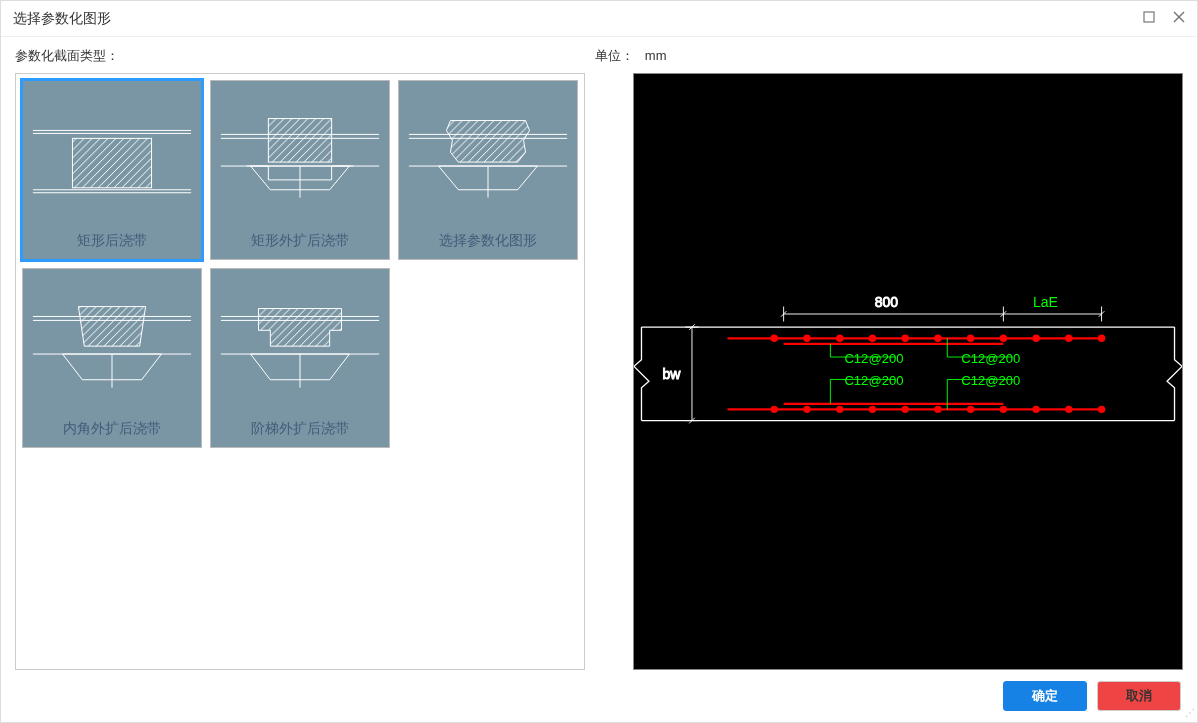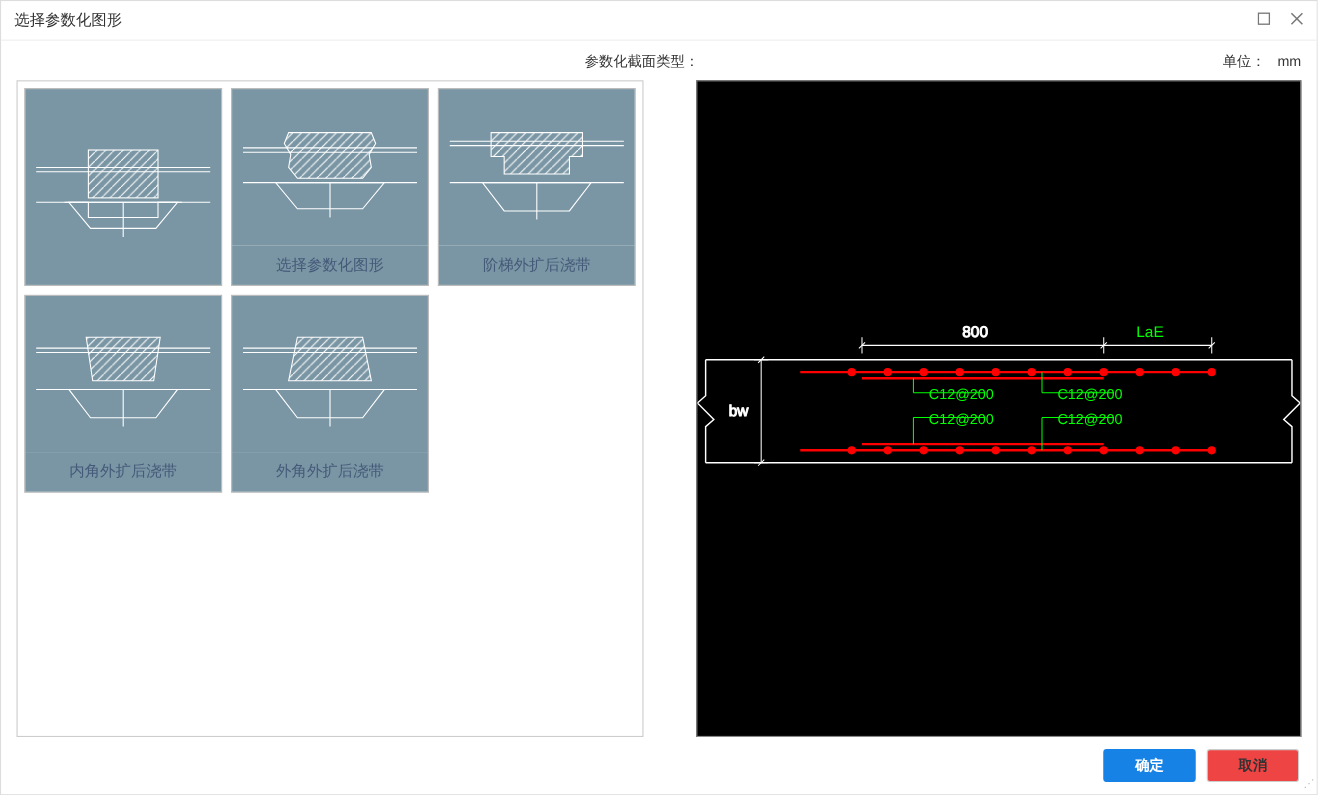--- a/index.html
+++ b/index.html
@@ -2,21 +2,21 @@
 <html><head>
 <meta charset="utf-8">
 <style>
   * { box-sizing: border-box; }
   html, body { margin:0; padding:0; font-family: "Microsoft YaHei", "PingFang SC", sans-serif; font-size:13px; color:#333; background:#fff; }
   .window { width:1198px; height:723px; position:relative; display:flex; flex-direction:column; border:1px solid #ddd; }
   .titlebar { height:36px; display:flex; align-items:center; padding:0 12px; border-bottom:1px solid #eee;font-family:Liberation Serif, serif; }
   .titlebar .title { font-size:14px; }
   .titlebar .ctrls { margin-left:auto; display:flex; gap:18px; color:#666; }
   .titlebar .ctrls span { cursor:pointer; }
-  .content { flex:1; display:flex; flex-direction:column; padding:10px 14px 0 14px; overflow:hidden;align-items:flex-end; }
+  .content { flex:1; display:flex; flex-direction:column; padding:10px 14px 0 14px; overflow:hidden; }
   .labels-row { display:flex; padding:0 0 8px 0; font-size:13px; color:#333; }
   .labels-row .left { flex:0 0 580px; }
   .labels-row .right { }
   .panels { flex:1; display:flex; gap:12px; min-height:0; }
   .left-panel { width:570px; border:1px solid #ccc; padding:6px; display:flex; flex-wrap:wrap; align-content:flex-start; gap:8px; background:#fff; }
   .thumb { width:180px; height:180px; border:1px solid #bbb; position:relative; display:flex; flex-direction:column; cursor:pointer; background:#fff; }
   .thumb.selected { outline:3px solid #2d9cff; outline-offset:-1px; }
   .thumb .imgarea { flex:1; background:#7a96a4; position:relative; }
   .thumb .caption { height:36px; display:flex; align-items:center; justify-content:center; color:#455a79; font-size:14px; background:#7a96a4; }
   .right-panel { flex:1; border:1px solid #888; background:#000; position:relative;margin-left:36px; }
@@ -55,38 +55,56 @@
       <div class="right">
         <span>单位：</span>&nbsp;&nbsp;
         <span>mm</span>
       </div>
     </div>
 
     <div class="panels">
 
       <div class="left-panel">
 
+        <div class="thumb selected">
+          <div class="imgarea">
+            <svg viewBox="0 0 180 144">
+              <defs>
+                <pattern id="h0" width="8" height="8" patternUnits="userSpaceOnUse">
+                  <line x1="0" y1="8" x2="8" y2="0" stroke="#fff" stroke-width="1"></line>
+                </pattern>
+              </defs>
+              <line x1="10" y1="50" x2="170" y2="50" stroke="#fff" stroke-width="1"></line>
+              <line x1="10" y1="53" x2="170" y2="53" stroke="#fff" stroke-width="1"></line>
+              <rect x="50" y="58" width="80" height="50" fill="url(#h0)" stroke="#fff"></rect>
+              <line x1="10" y1="110" x2="170" y2="110" stroke="#fff" stroke-width="1"></line>
+              <line x1="10" y1="113" x2="170" y2="113" stroke="#fff" stroke-width="1"></line>
+            </svg>
+          </div>
+          <div class="caption">矩形后浇带</div>
+        </div>
 
         <div class="thumb">
           <div class="imgarea">
             <svg viewBox="0 0 180 144">
               <defs>
                 <pattern id="h1" width="8" height="8" patternUnits="userSpaceOnUse">
                   <line x1="0" y1="8" x2="8" y2="0" stroke="#fff" stroke-width="1"></line>
                 </pattern>
               </defs>
               <line x1="10" y1="54" x2="170" y2="54" stroke="#fff"></line>
               <line x1="10" y1="58" x2="170" y2="58" stroke="#fff"></line>
               <rect x="58" y="38" width="64" height="44" fill="url(#h1)" stroke="#fff"></rect>
               <polyline points="36,86 58,86 58,100 122,100 122,86 144,86" fill="none" stroke="#fff"></polyline>
               <polygon points="40,86 140,86 120,110 60,110" fill="none" stroke="#fff"></polygon>
               <line x1="90" y1="86" x2="90" y2="118" stroke="#fff"></line>
               <line x1="10" y1="86" x2="170" y2="86" stroke="#fff"></line>
             </svg>
           </div>
+          <div class="caption">矩形外扩后浇带</div>
         </div>
 
         <div class="thumb">
           <div class="imgarea">
             <svg viewBox="0 0 180 144">
               <defs>
                 <pattern id="h2" width="8" height="8" patternUnits="userSpaceOnUse">
                   <line x1="0" y1="8" x2="8" y2="0" stroke="#fff" stroke-width="1"></line>
                 </pattern>
               </defs>
@@ -98,72 +116,54 @@
               <line x1="10" y1="86" x2="170" y2="86" stroke="#fff"></line>
             </svg>
           </div>
           <div class="caption">选择参数化图形</div>
         </div>
 
         <div class="thumb">
           <div class="imgarea">
             <svg viewBox="0 0 180 144">
               <defs>
+                <pattern id="h4" width="8" height="8" patternUnits="userSpaceOnUse">
+                  <line x1="0" y1="8" x2="8" y2="0" stroke="#fff" stroke-width="1"></line>
+                </pattern>
+              </defs>
+              <line x1="10" y1="48" x2="170" y2="48" stroke="#fff"></line>
+              <line x1="10" y1="52" x2="170" y2="52" stroke="#fff"></line>
+              <polygon points="56,38 124,38 118,78 62,78" fill="url(#h4)" stroke="#fff"></polygon>
+              <polygon points="40,86 140,86 120,112 60,112" fill="none" stroke="#fff"></polygon>
+              <line x1="90" y1="86" x2="90" y2="120" stroke="#fff"></line>
+              <line x1="10" y1="86" x2="170" y2="86" stroke="#fff"></line>
+            </svg>
+          </div>
+          <div class="caption">内角外扩后浇带</div>
+        </div>
+
+        <div class="thumb">
+          <div class="imgarea">
+            <svg viewBox="0 0 180 144">
+              <defs>
                 <pattern id="h3" width="8" height="8" patternUnits="userSpaceOnUse">
                   <line x1="0" y1="8" x2="8" y2="0" stroke="#fff" stroke-width="1"></line>
                 </pattern>
               </defs>
               <line x1="10" y1="48" x2="170" y2="48" stroke="#fff"></line>
               <line x1="10" y1="52" x2="170" y2="52" stroke="#fff"></line>
               <polygon points="48,40 132,40 132,62 120,62 120,78 60,78 60,62 48,62" fill="url(#h3)" stroke="#fff"></polygon>
               <polygon points="40,86 140,86 120,112 60,112" fill="none" stroke="#fff"></polygon>
               <line x1="90" y1="86" x2="90" y2="120" stroke="#fff"></line>
               <line x1="10" y1="86" x2="170" y2="86" stroke="#fff"></line>
             </svg>
           </div>
           <div class="caption">阶梯外扩后浇带</div>
         </div>
 
-        <div class="thumb">
-          <div class="imgarea">
-            <svg viewBox="0 0 180 144">
-              <defs>
-                <pattern id="h4" width="8" height="8" patternUnits="userSpaceOnUse">
-                  <line x1="0" y1="8" x2="8" y2="0" stroke="#fff" stroke-width="1"></line>
-                </pattern>
-              </defs>
-              <line x1="10" y1="48" x2="170" y2="48" stroke="#fff"></line>
-              <line x1="10" y1="52" x2="170" y2="52" stroke="#fff"></line>
-              <polygon points="56,38 124,38 118,78 62,78" fill="url(#h4)" stroke="#fff"></polygon>
-              <polygon points="40,86 140,86 120,112 60,112" fill="none" stroke="#fff"></polygon>
-              <line x1="90" y1="86" x2="90" y2="120" stroke="#fff"></line>
-              <line x1="10" y1="86" x2="170" y2="86" stroke="#fff"></line>
-            </svg>
-          </div>
-          <div class="caption">内角外扩后浇带</div>
-        </div>
-
-        <div class="thumb">
-          <div class="imgarea">
-            <svg viewBox="0 0 180 144">
-              <defs>
-                <pattern id="h5" width="8" height="8" patternUnits="userSpaceOnUse">
-                  <line x1="0" y1="8" x2="8" y2="0" stroke="#fff" stroke-width="1"></line>
-                </pattern>
-              </defs>
-              <line x1="10" y1="48" x2="170" y2="48" stroke="#fff"></line>
-              <line x1="10" y1="52" x2="170" y2="52" stroke="#fff"></line>
-              <polygon points="60,38 120,38 128,78 52,78" fill="url(#h5)" stroke="#fff"></polygon>
-              <polygon points="40,86 140,86 120,112 60,112" fill="none" stroke="#fff"></polygon>
-              <line x1="90" y1="86" x2="90" y2="120" stroke="#fff"></line>
-              <line x1="10" y1="86" x2="170" y2="86" stroke="#fff"></line>
-            </svg>
-          </div>
-          <div class="caption">外角外扩后浇带</div>
-        </div>
       </div>
 
       <div class="right-panel">
         <svg viewBox="0 0 586 575">
 
           <g stroke="#fff" fill="#fff" font-family="sans-serif" font-size="15">
             <line x1="160" y1="218" x2="160" y2="234" stroke-width="1"></line>
             <line x1="395" y1="218" x2="395" y2="234" stroke-width="1"></line>
             <line x1="160" y1="226" x2="395" y2="226" stroke-width="1"></line>
             <line x1="157" y1="229" x2="163" y2="223" stroke-width="1"></line>

